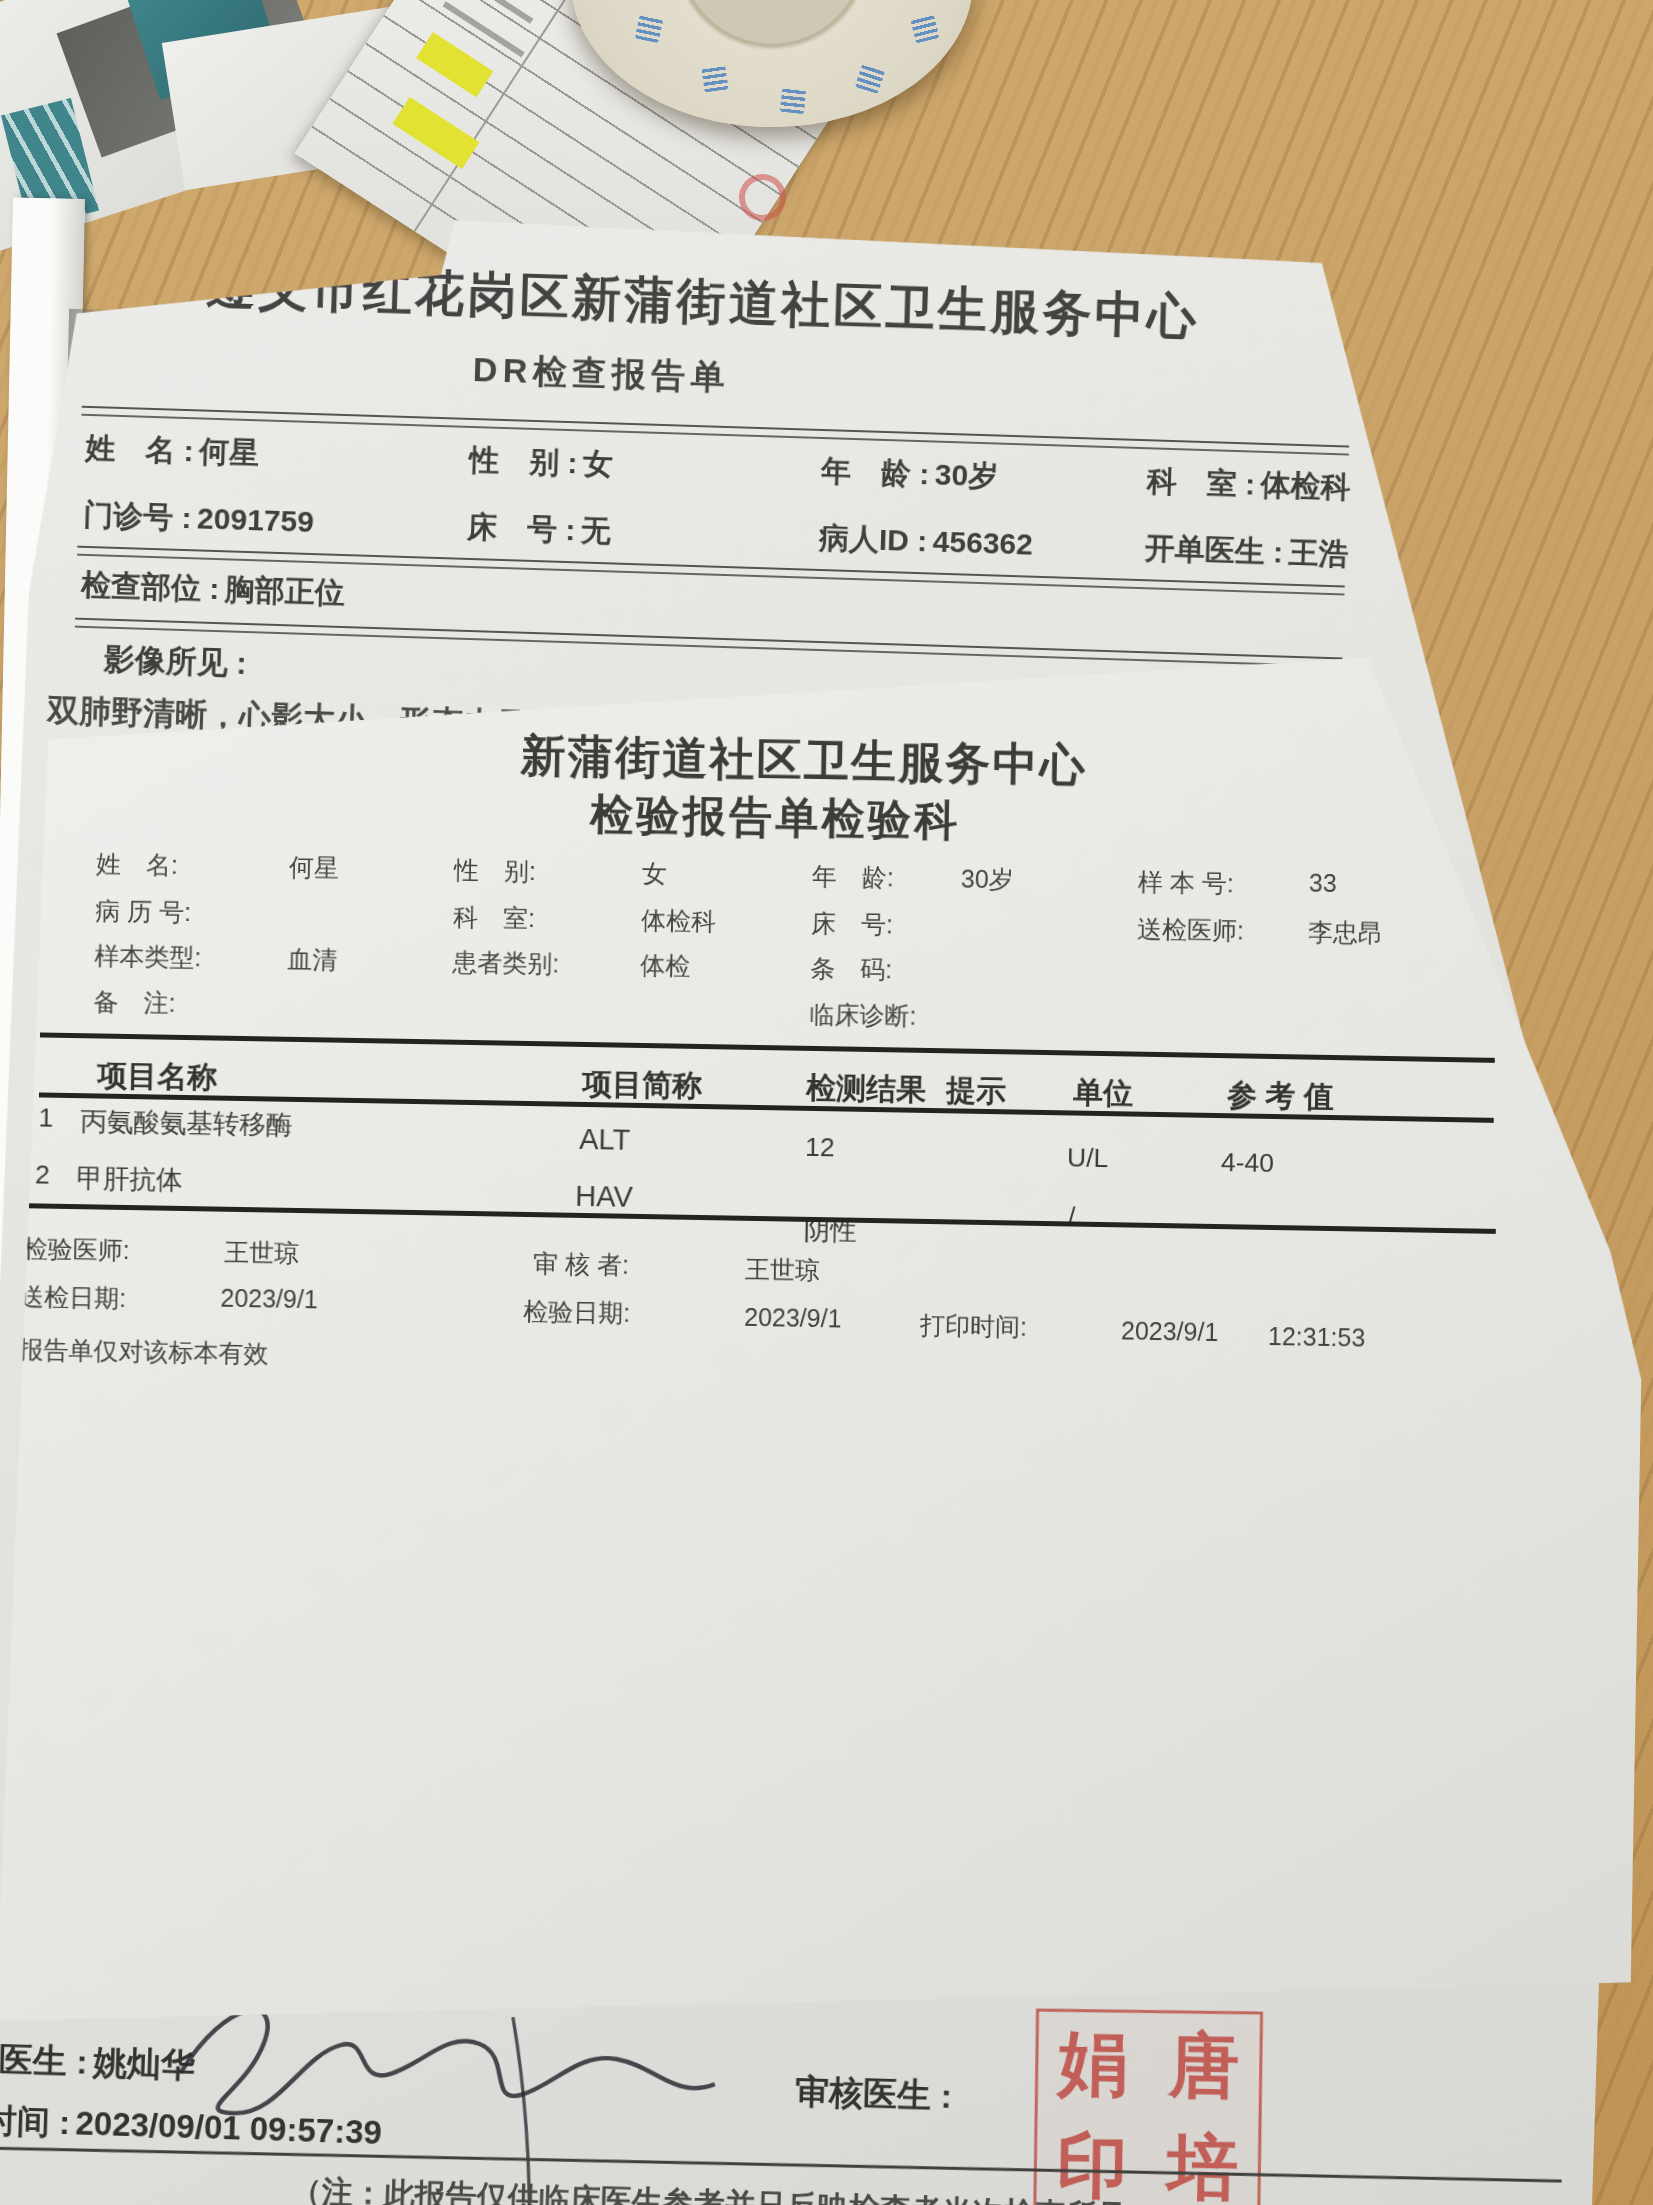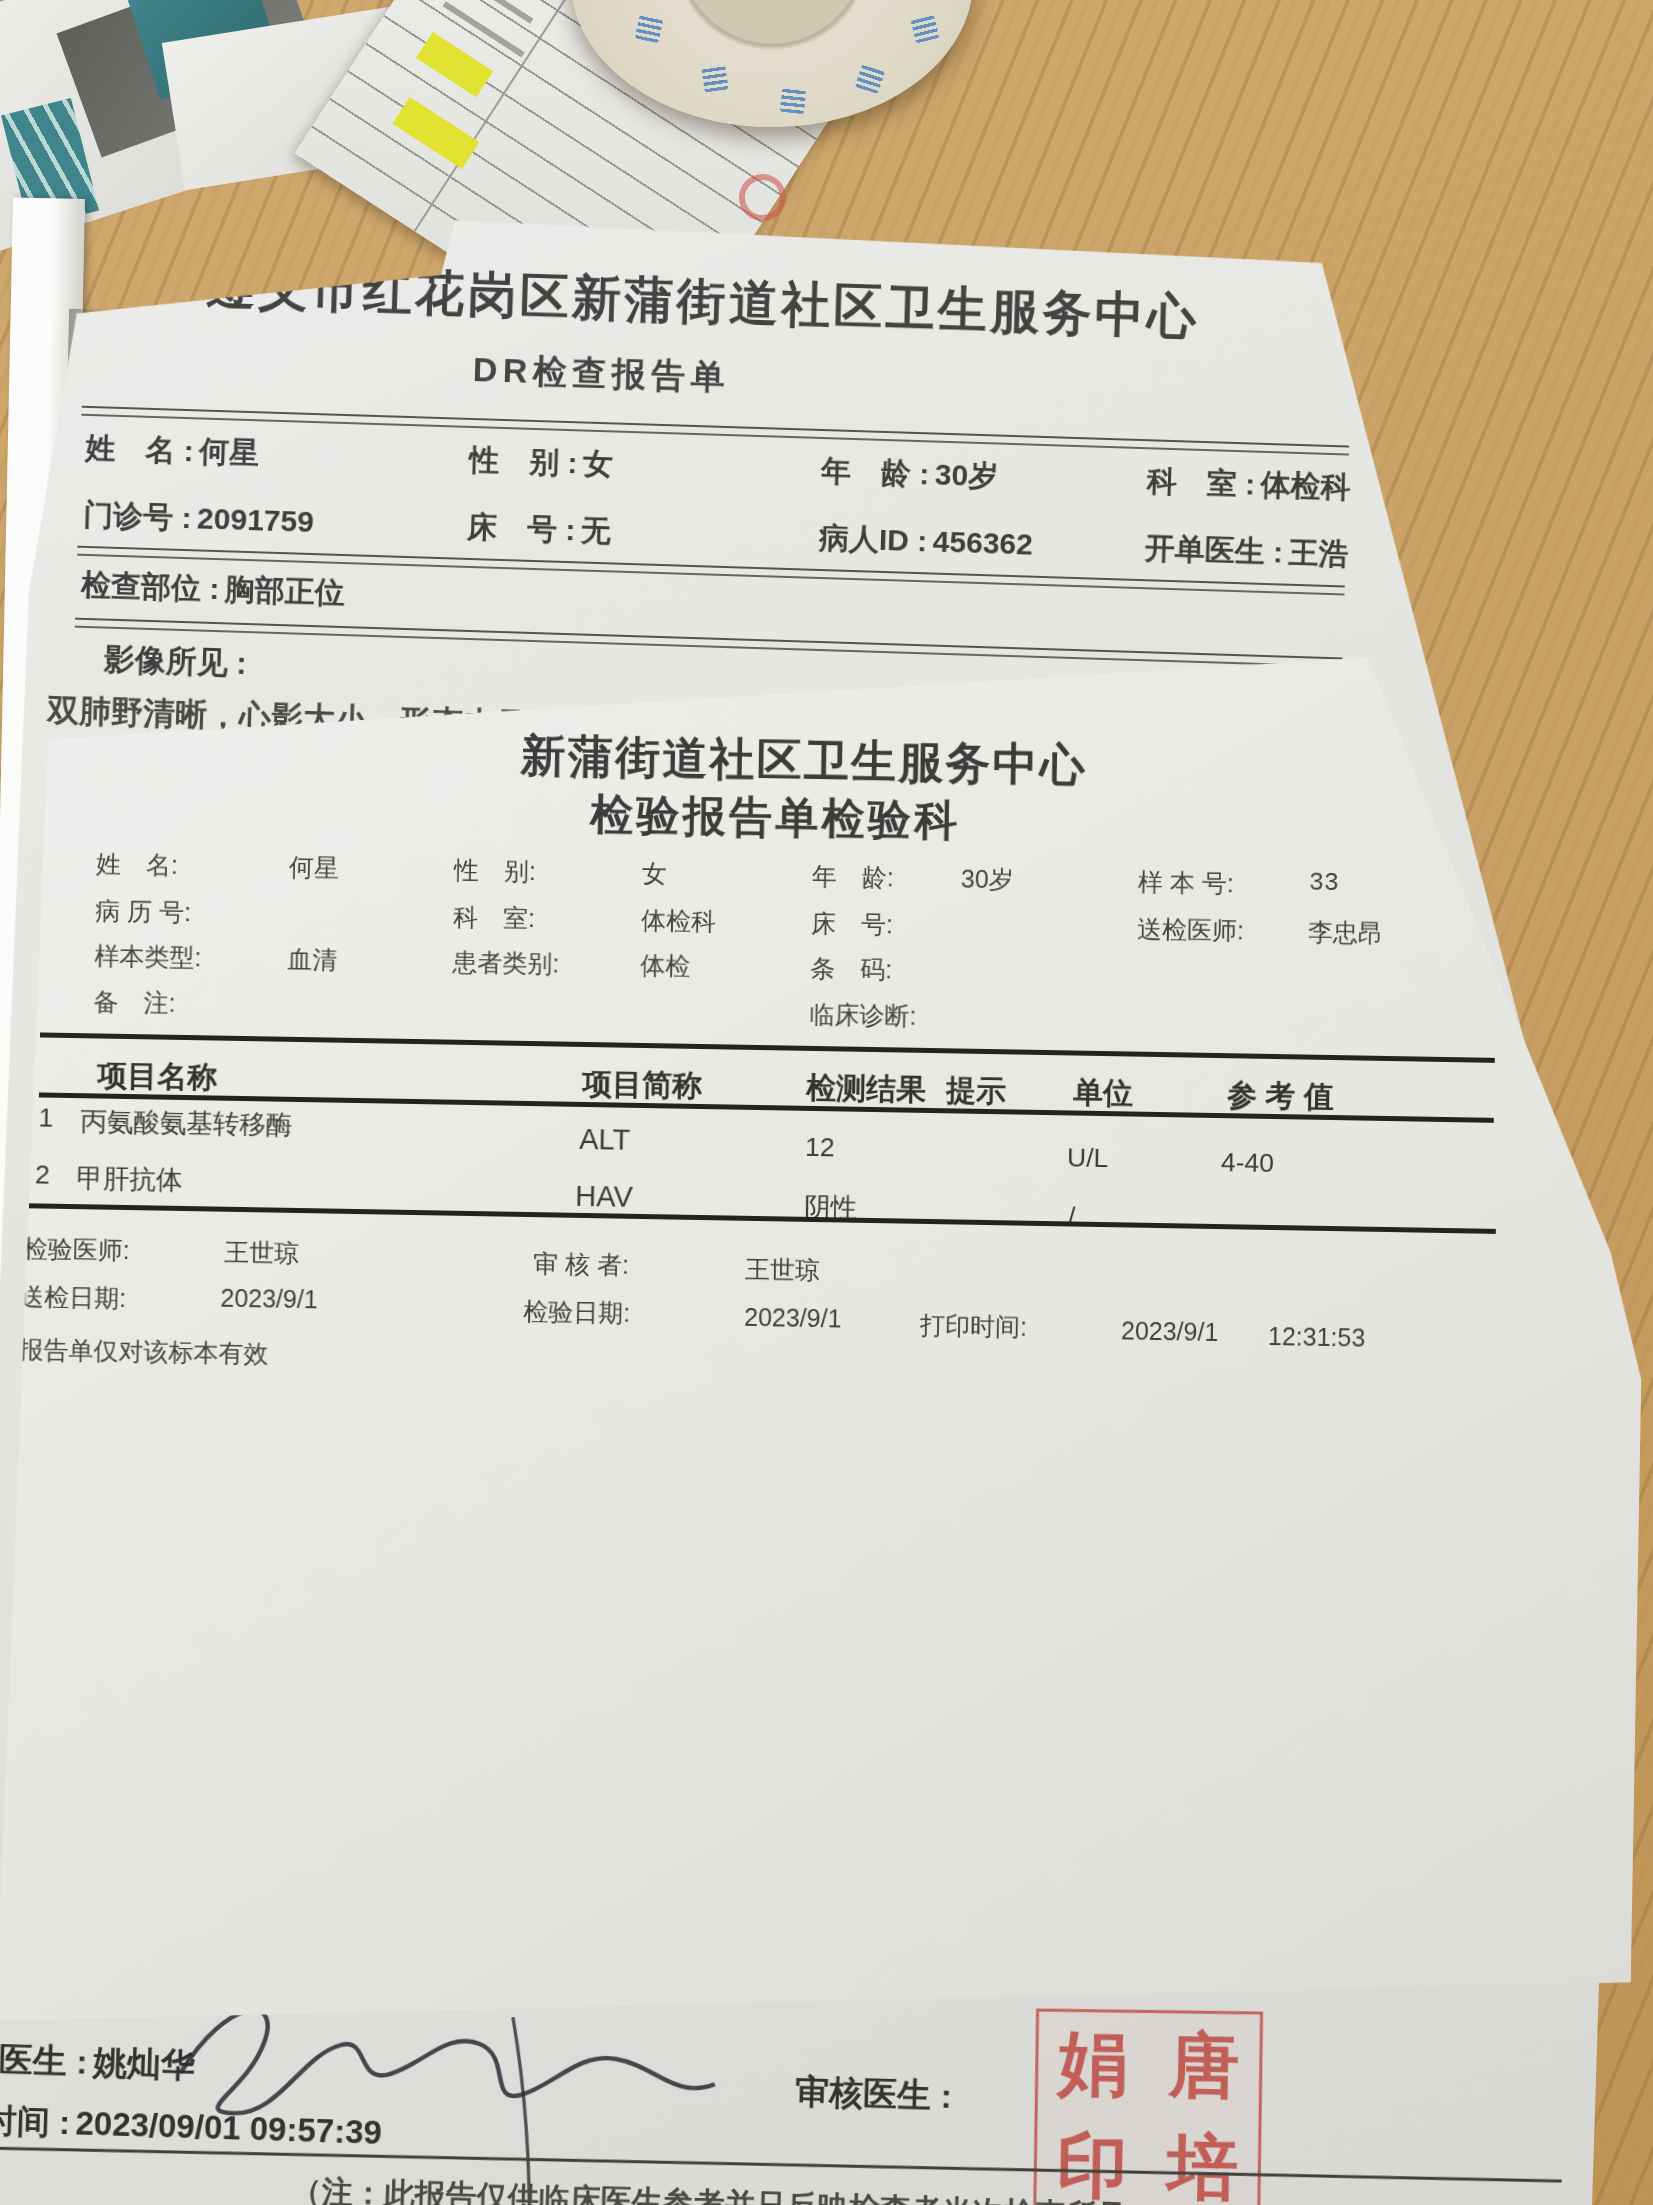--- a/index.html
+++ b/index.html
@@ -139,21 +139,21 @@
     <div class="abs l-hosp" style="left:221px;top:83px;width:1136px;">新蒲街道社区卫生服务中心</div>
     <div class="abs l-sub" style="left:221px;top:142px;width:1081px;">检验报告单检验科</div>
 
     <div class="abs li" style="left:83px;top:212px;">姓　名:</div>
     <div class="abs li" style="left:276px;top:212px;">何星</div>
     <div class="abs li" style="left:441px;top:212px;">性　别:</div>
     <div class="abs li" style="left:629px;top:212px;">女</div>
     <div class="abs li" style="left:799px;top:212px;">年　龄:</div>
     <div class="abs li" style="left:948px;top:212px;">30岁</div>
     <div class="abs li" style="left:1125px;top:212px;">样 本 号:</div>
-    <div class="abs li" style="left:1296px;top:212px;font-family:Liberation Mono, monospace;">33</div>
+    <div class="abs li" style="left:1296px;top:212px;">33</div>
 
     <div class="abs li" style="left:83px;top:259px;">病 历 号:</div>
     <div class="abs li" style="left:441px;top:259px;">科　室:</div>
     <div class="abs li" style="left:629px;top:259px;">体检科</div>
     <div class="abs li" style="left:799px;top:259px;">床　号:</div>
     <div class="abs li" style="left:1125px;top:259px;">送检医师:</div>
     <div class="abs li" style="left:1296px;top:259px;">李忠昂</div>
 
     <div class="abs li" style="left:83px;top:304px;">样本类型:</div>
     <div class="abs li" style="left:276px;top:304px;">血清</div>
@@ -178,21 +178,21 @@
       <div class="abs td" style="left:72px;top:468px;">丙氨酸氨基转移酶</div>
       <div class="abs td" style="left:571px;top:479px;font-size:29px;">ALT</div>
       <div class="abs td" style="left:797px;top:484px;">12</div>
       <div class="abs td" style="left:1059px;top:490px;">U/L</div>
       <div class="abs td" style="left:1213px;top:492px;">4-40</div>
     </div>
     <div>
       <div class="abs td" style="left:27.6px;top:525px;">2</div>
       <div class="abs td" style="left:69px;top:525px;">甲肝抗体</div>
       <div class="abs td" style="left:568px;top:536px;font-size:29px;">HAV</div>
-      <div class="abs td" style="left:797px;top:541px;">阴性</div>
+      <div class="abs td" style="left:797px;top:564px;">阴性</div>
       <div class="abs td" style="left:1061px;top:549px;">/</div>
     </div>
     <div class="abs thick" style="left:22px;top:569px;width:1467px;"></div>
 
     <div class="abs lf" style="left:16.5px;top:598px;">检验医师:</div>
     <div class="abs lf" style="left:218px;top:598px;">王世琼</div>
     <div class="abs lf" style="left:527px;top:604px;">审 核 者:</div>
     <div class="abs lf" style="left:739px;top:606px;">王世琼</div>
 
     <div class="abs lf" style="left:13.8px;top:646px;">送检日期:</div>

